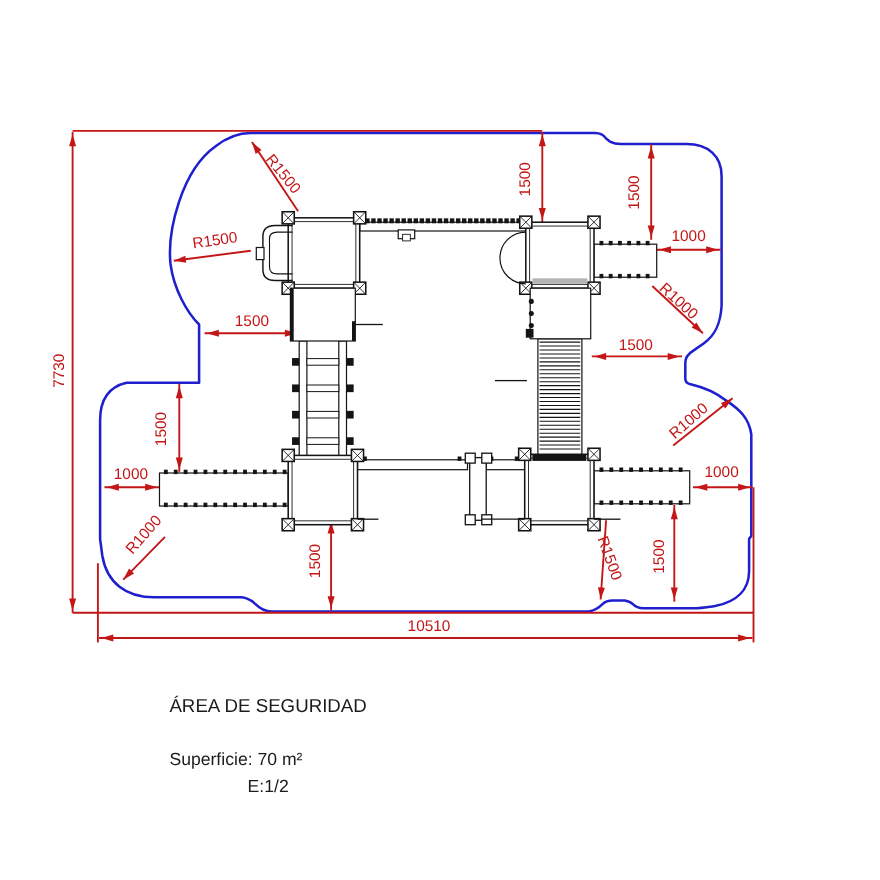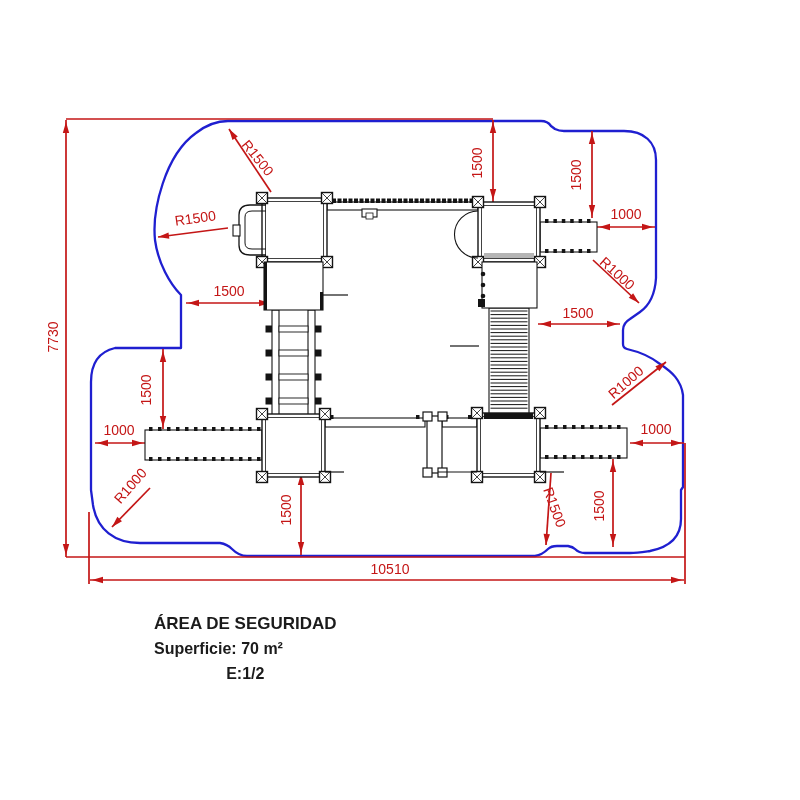--- a/index.html
+++ b/index.html
@@ -1,22 +1,22 @@
 <!DOCTYPE html>
 <html><head>
 <meta charset="utf-8">
 <style>
   html,body{margin:0;padding:0;background:#ffffff;}
   .stage{position:relative;width:800px;height:800px;background:#ffffff;overflow:hidden;
          font-family:"Liberation Sans",sans-serif;}
   .stage svg{position:absolute;left:0;top:0;}
   .dim{font:14px "Liberation Sans",sans-serif;fill:#c41616;text-anchor:middle;}
-  .title-block{position:absolute;left:154px;top:611px;color:#1b1b1b;font-weight:bold;}
+  .title-block{position:absolute;left:154px;top:629px;color:#1b1b1b;}
   .title-block .t1{font-size:17px;line-height:25px;}
-  .title-block .t2{font-size:16px;line-height:25px;}
+  .title-block .t2{font-size:16px;line-height:25px;margin-top:24px;}
   .title-block .t3{font-size:16px;line-height:25px;text-align:center;}
 </style>
 </head>
 <body>
 
 <div class="stage">
 
 <svg width="800" height="800" viewBox="0 0 800 800">
 
   <g>

